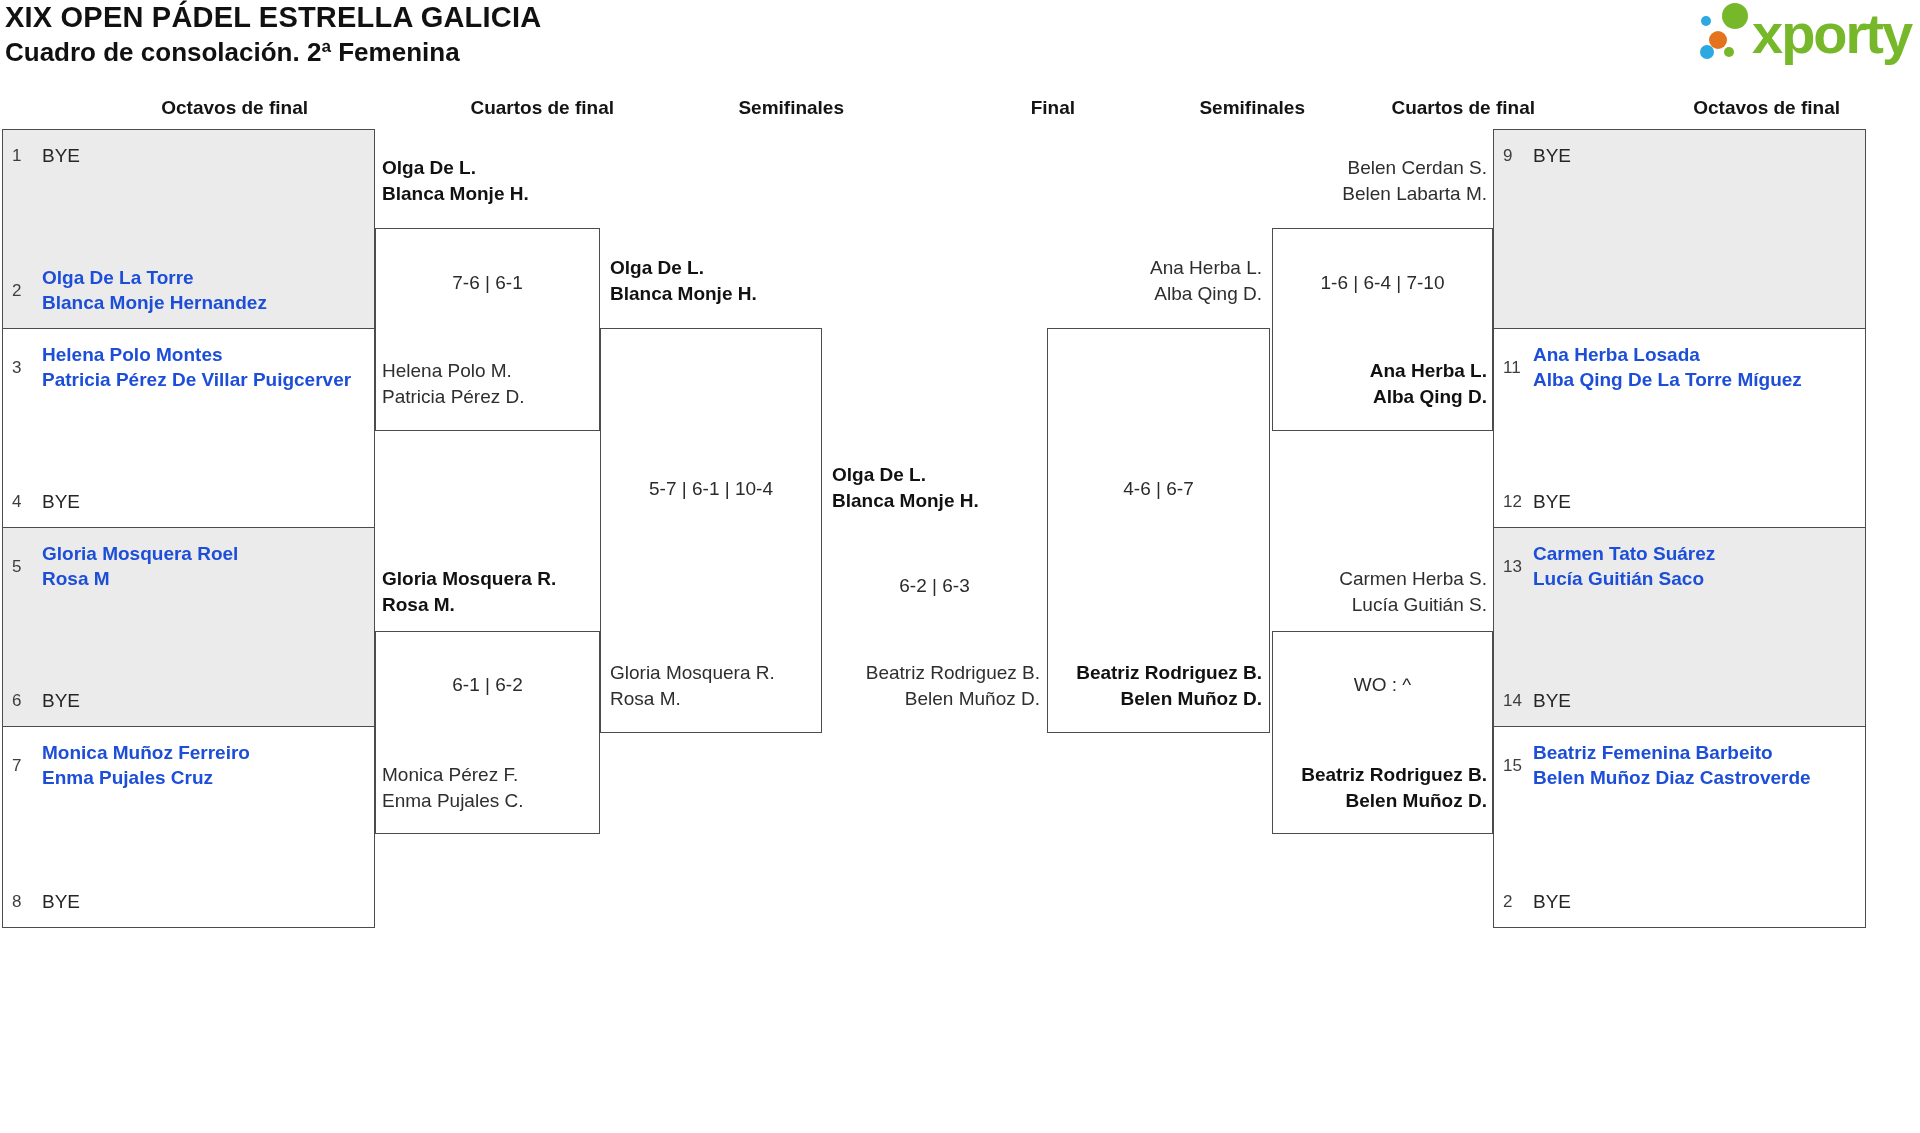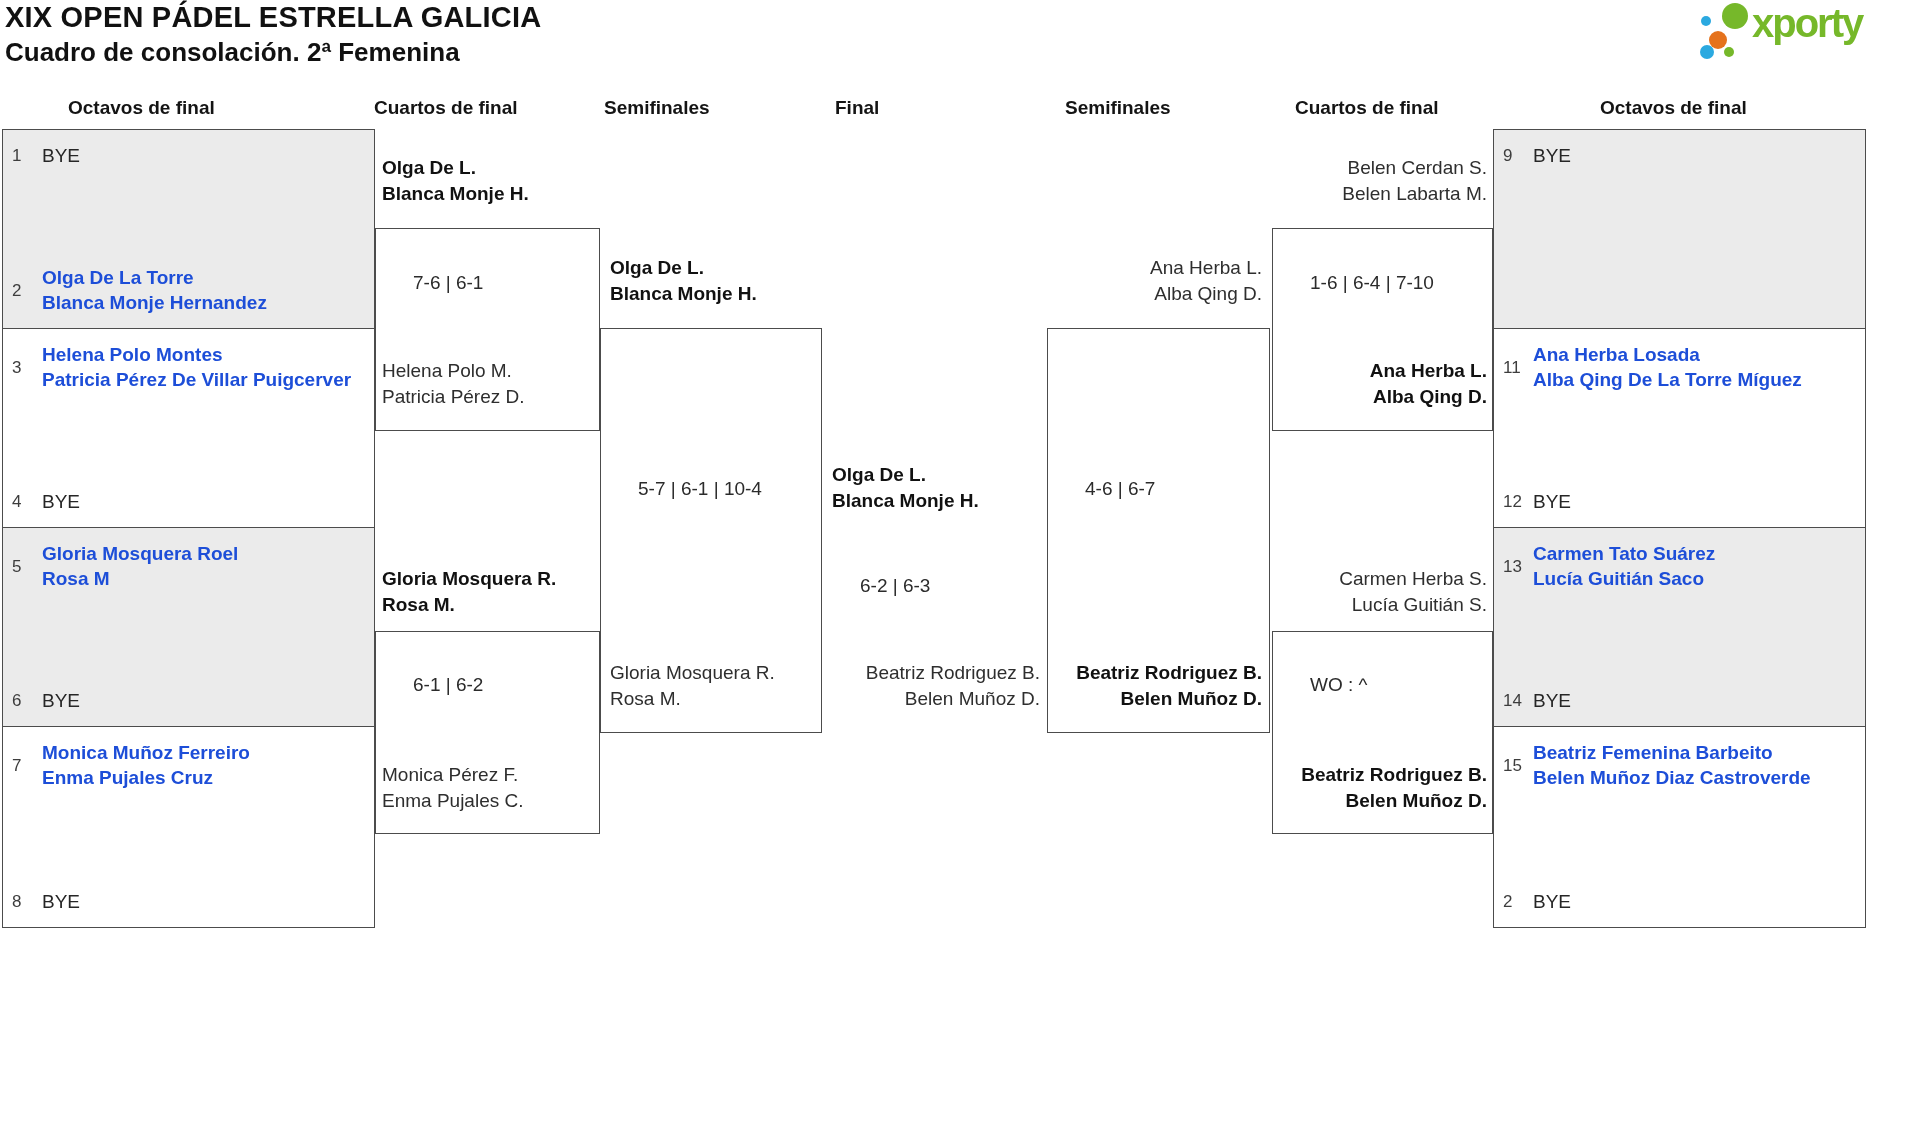--- a/index.html
+++ b/index.html
@@ -2,45 +2,45 @@
 <html><head>
 <meta charset="utf-8">
 <style>
   html,body{margin:0;padding:0;background:#fff;}
   #canvas{
     position:relative;width:1920px;height:1133px;background:#fff;overflow:hidden;
     font-family:"Liberation Sans",sans-serif;color:#111;
   }
   .title{position:absolute;left:5px;top:1px;font-size:29px;font-weight:700;letter-spacing:.2px;}
   .subtitle{position:absolute;left:5px;top:37px;font-size:26px;font-weight:700;}
-  .round-header{position:absolute;top:97px;width:240px;text-align:left;font-size:19px;font-weight:700;color:#141414;}
+  .round-header{position:absolute;top:97px;width:240px;text-align:right;font-size:19px;font-weight:700;color:#141414;}
   .box{position:absolute;border:1px solid #4c4c4c;box-sizing:border-box;background:#fff;}
   .box.grey{background:#ebebeb;}
   .slot{position:absolute;left:9px;right:4px;display:flex;align-items:center;gap:8px;}
   .slot.top{top:13px;}
   .slot.bot{bottom:13px;}
   .seed{flex:0 0 auto;min-width:22px;font-size:17px;color:#3d3d3d;line-height:25px;}
   .names{font-size:19px;font-weight:700;line-height:25px;color:#1d4ed8;white-space:nowrap;}
   .names span{display:block;}
   .names span:empty{display:none;}
   .slot.bye .names{font-weight:400;color:#262626;}
   .pair{position:absolute;font-size:19px;line-height:26px;color:#2e2e2e;white-space:nowrap;}
   .pair span{display:block;}
   .pair.bold{font-weight:700;color:#111;}
   .pair.right{text-align:right;}
-  .score{position:absolute;font-size:19px;color:#2b2b2b;text-align:left;white-space:nowrap;padding-left:38px;}
+  .score{position:absolute;font-size:19px;color:#2b2b2b;text-align:center;white-space:nowrap;}
   
   .logo{position:absolute;left:1690px;top:0;width:230px;height:78px;cursor:pointer;}
   .dot{position:absolute;border-radius:50%;}
   .dot.g-big{left:32px;top:3px;width:26px;height:26px;background:#76b82a;}
   .dot.b-sm{left:11px;top:16px;width:10px;height:10px;background:#2ba9e0;}
   .dot.o-md{left:19px;top:31px;width:18px;height:18px;background:#e5721c;}
   .dot.b-md{left:10px;top:45px;width:14px;height:14px;background:#2ba9e0;}
   .dot.g-sm{left:34px;top:47px;width:10px;height:10px;background:#76b82a;}
-  .logo-word{position:absolute;left:62px;top:1px;font-size:40px;font-weight:800;letter-spacing:-2px;color:#76b82a;}
+  .logo-word{position:absolute;left:62px;top:1px;font-size:56px;font-weight:800;letter-spacing:-2px;color:#76b82a;}
 </style>
 </head>
 <body>
 
 <div id="canvas">
 
   <div class="title">XIX OPEN PÁDEL ESTRELLA GALICIA</div>
   <div class="subtitle">Cuadro de consolación. 2ª Femenina</div>
 
   <div class="logo">

